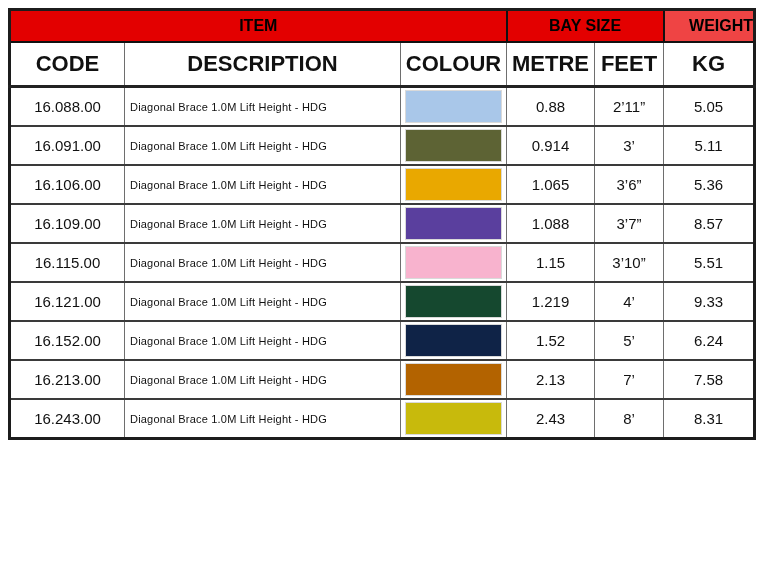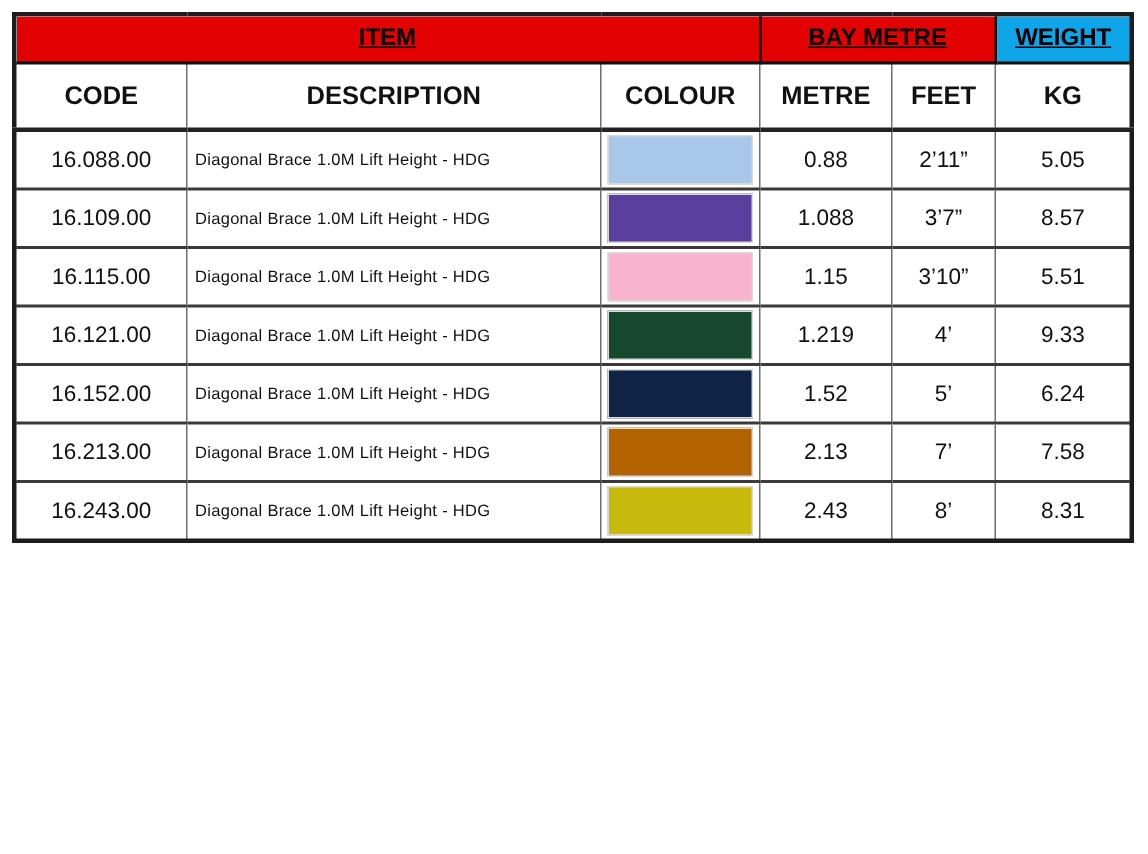--- a/index.html
+++ b/index.html
@@ -37,25 +37,24 @@
   tr.red-row th {
     height: 30px;
     font-size: 16px;
     font-weight: bold;
     text-align: center;
     vertical-align: middle;
     border-left: 2px solid #111111;
     border-right: 2px solid #111111;
     border-bottom: 2px solid #111111;
     color: #000000;
-    text-decoration: underline;
   }
   tr.col-row th {
     height: 42px;
-    font-size: 17px;
+    font-size: 22px;
     font-weight: bold;
     text-align: center;
     vertical-align: middle;
     background: #ffffff;
     border-bottom: 3px solid #222222;
   }
   tbody td {
     height: 37px;
     font-size: 15px;
     text-align: center;
@@ -86,22 +85,22 @@
       <col style="width:115px">
       <col style="width:276px">
       <col style="width:106px">
       <col style="width:88px">
       <col style="width:69px">
       <col style="width:91px">
     </colgroup>
     <thead>
       <tr class="red-row">
         <th colspan="3" style="background: rgb(227, 0, 0);">ITEM</th>
-        <th colspan="2" style="background: rgb(227, 0, 0);">BAY METRE</th>
-        <th style="background: #0ea5e9;">WEIGHT</th>
+        <th colspan="2" style="background: rgb(227, 0, 0);">BAY SIZE</th>
+        <th style="background: #ef4444; text-align: right;">WEIGHT</th>
       </tr>
       <tr class="col-row">
         <th>CODE</th>
         <th>DESCRIPTION</th>
         <th>COLOUR</th>
         <th>METRE</th>
         <th>FEET</th>
         <th>KG</th>
       </tr>
     </thead>
@@ -110,21 +109,41 @@
       <td class="code">16.088.00</td>
       <td class="desc">Diagonal Brace 1.0M Lift Height - HDG</td>
       <td class="colour-cell">
         <div class="swatch" style="background: rgb(169, 199, 233);"></div>
       </td>
       <td class="metre">0.88</td>
       <td class="feet">2’11”</td>
       <td class="kg">5.05</td>
     </tr>
 
-
+    <tr>
+      <td class="code">16.091.00</td>
+      <td class="desc">Diagonal Brace 1.0M Lift Height - HDG</td>
+      <td class="colour-cell">
+        <div class="swatch" style="background: rgb(93, 99, 52);"></div>
+      </td>
+      <td class="metre">0.914</td>
+      <td class="feet">3’</td>
+      <td class="kg">5.11</td>
+    </tr>
+
+    <tr>
+      <td class="code">16.106.00</td>
+      <td class="desc">Diagonal Brace 1.0M Lift Height - HDG</td>
+      <td class="colour-cell">
+        <div class="swatch" style="background: rgb(233, 168, 0);"></div>
+      </td>
+      <td class="metre">1.065</td>
+      <td class="feet">3’6”</td>
+      <td class="kg">5.36</td>
+    </tr>
 
     <tr>
       <td class="code">16.109.00</td>
       <td class="desc">Diagonal Brace 1.0M Lift Height - HDG</td>
       <td class="colour-cell">
         <div class="swatch" style="background: rgb(90, 63, 158);"></div>
       </td>
       <td class="metre">1.088</td>
       <td class="feet">3’7”</td>
       <td class="kg">8.57</td>

